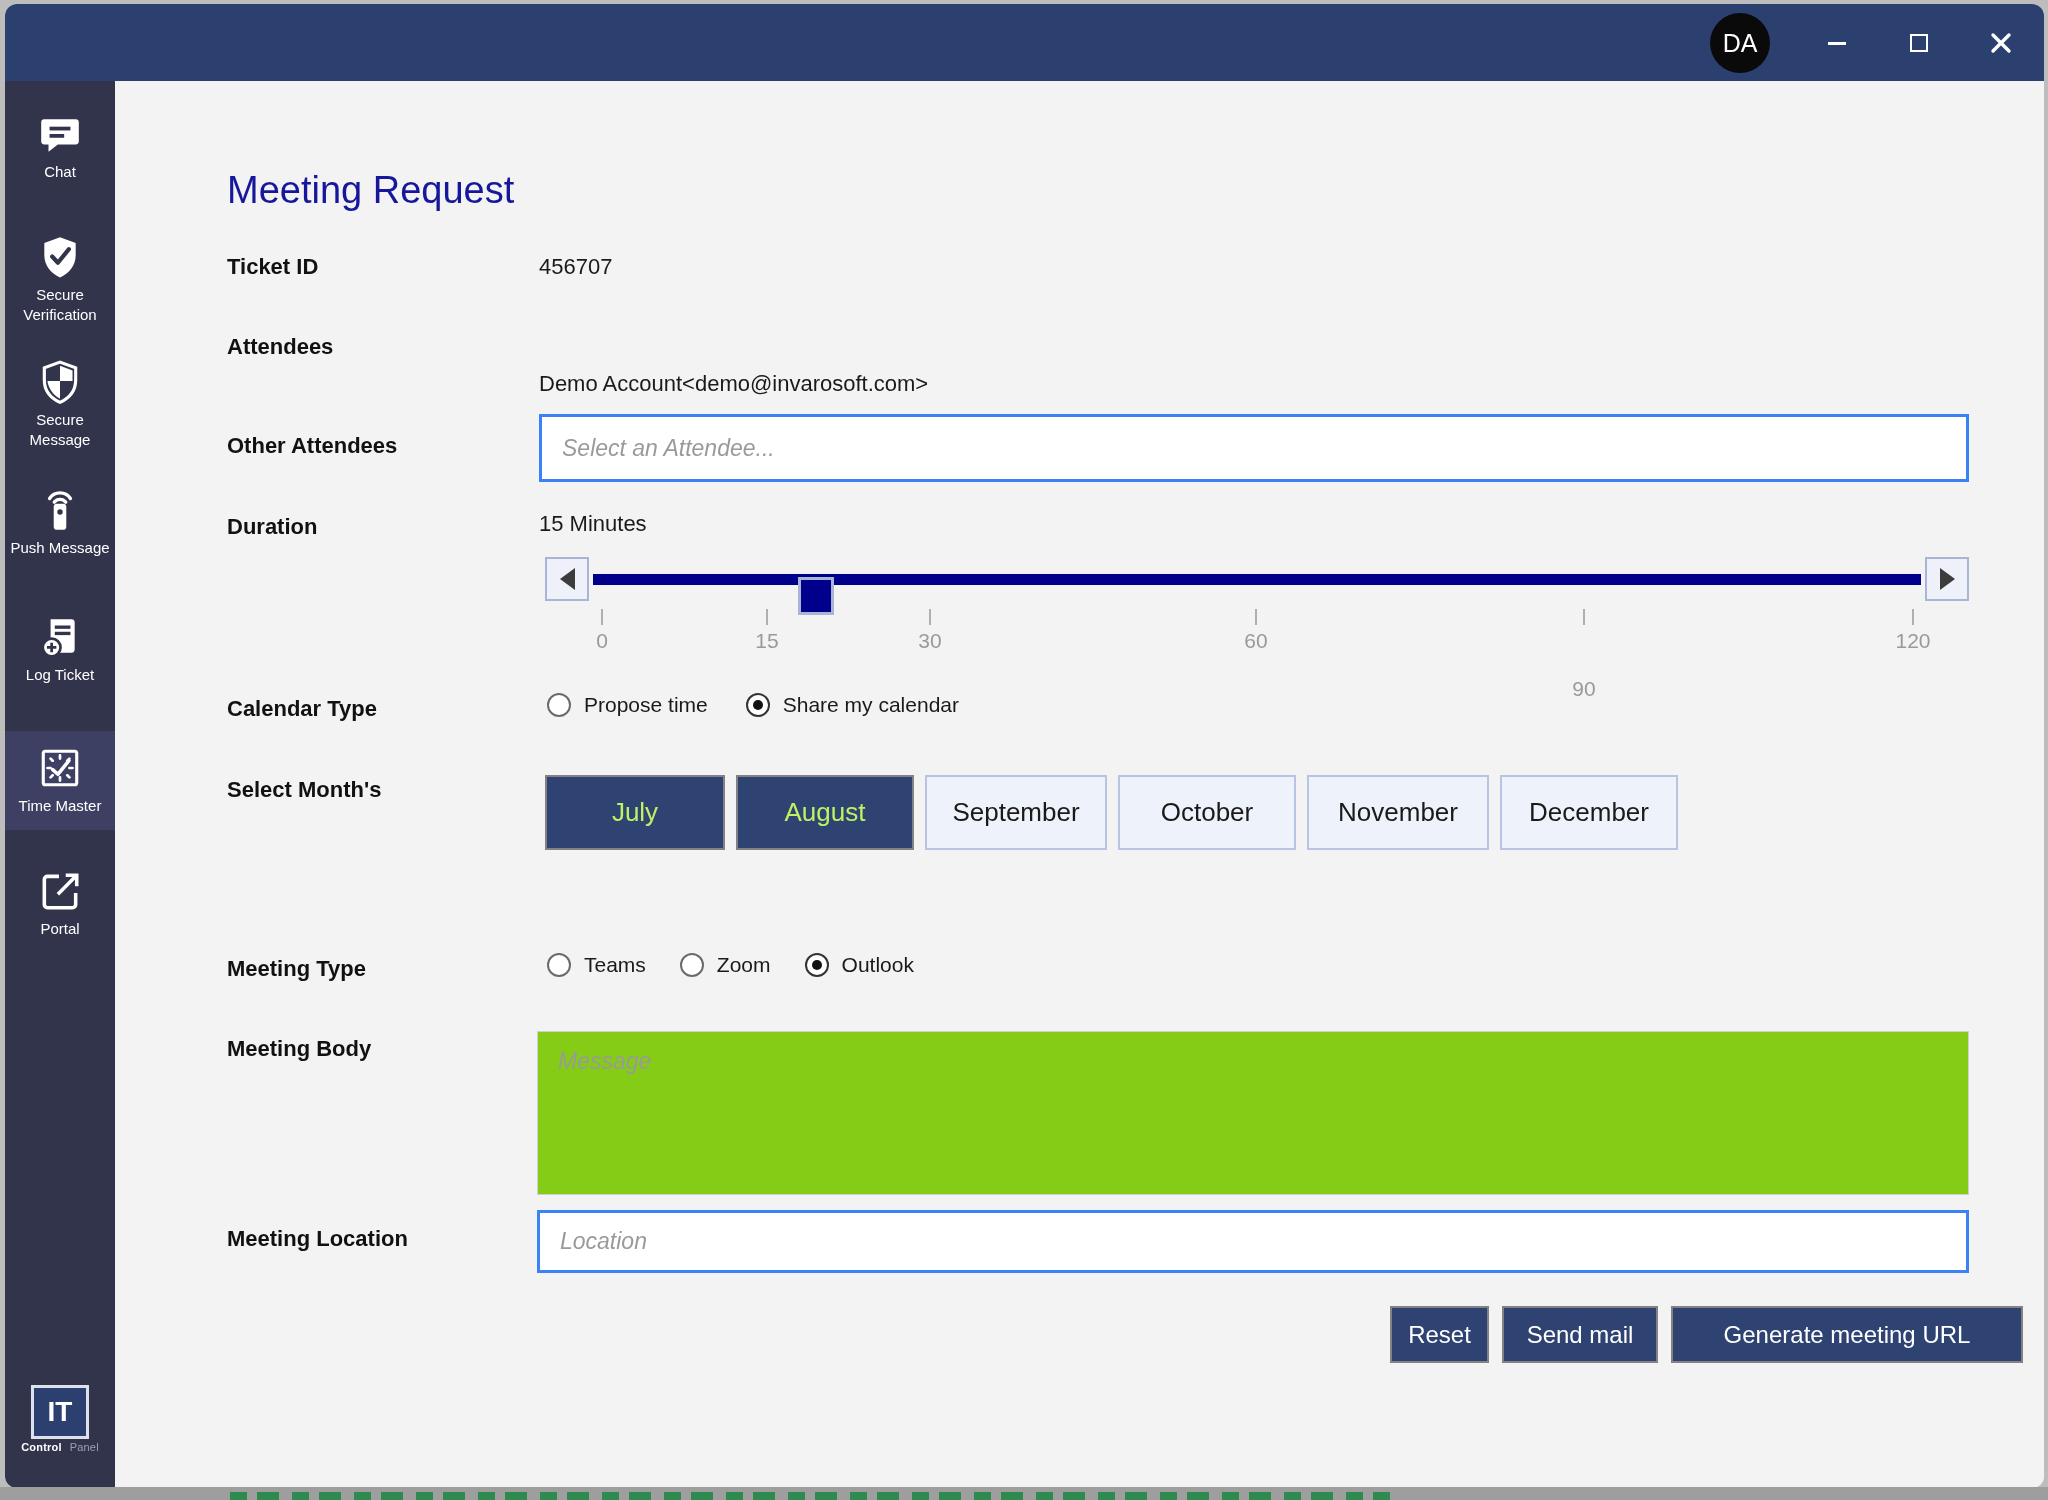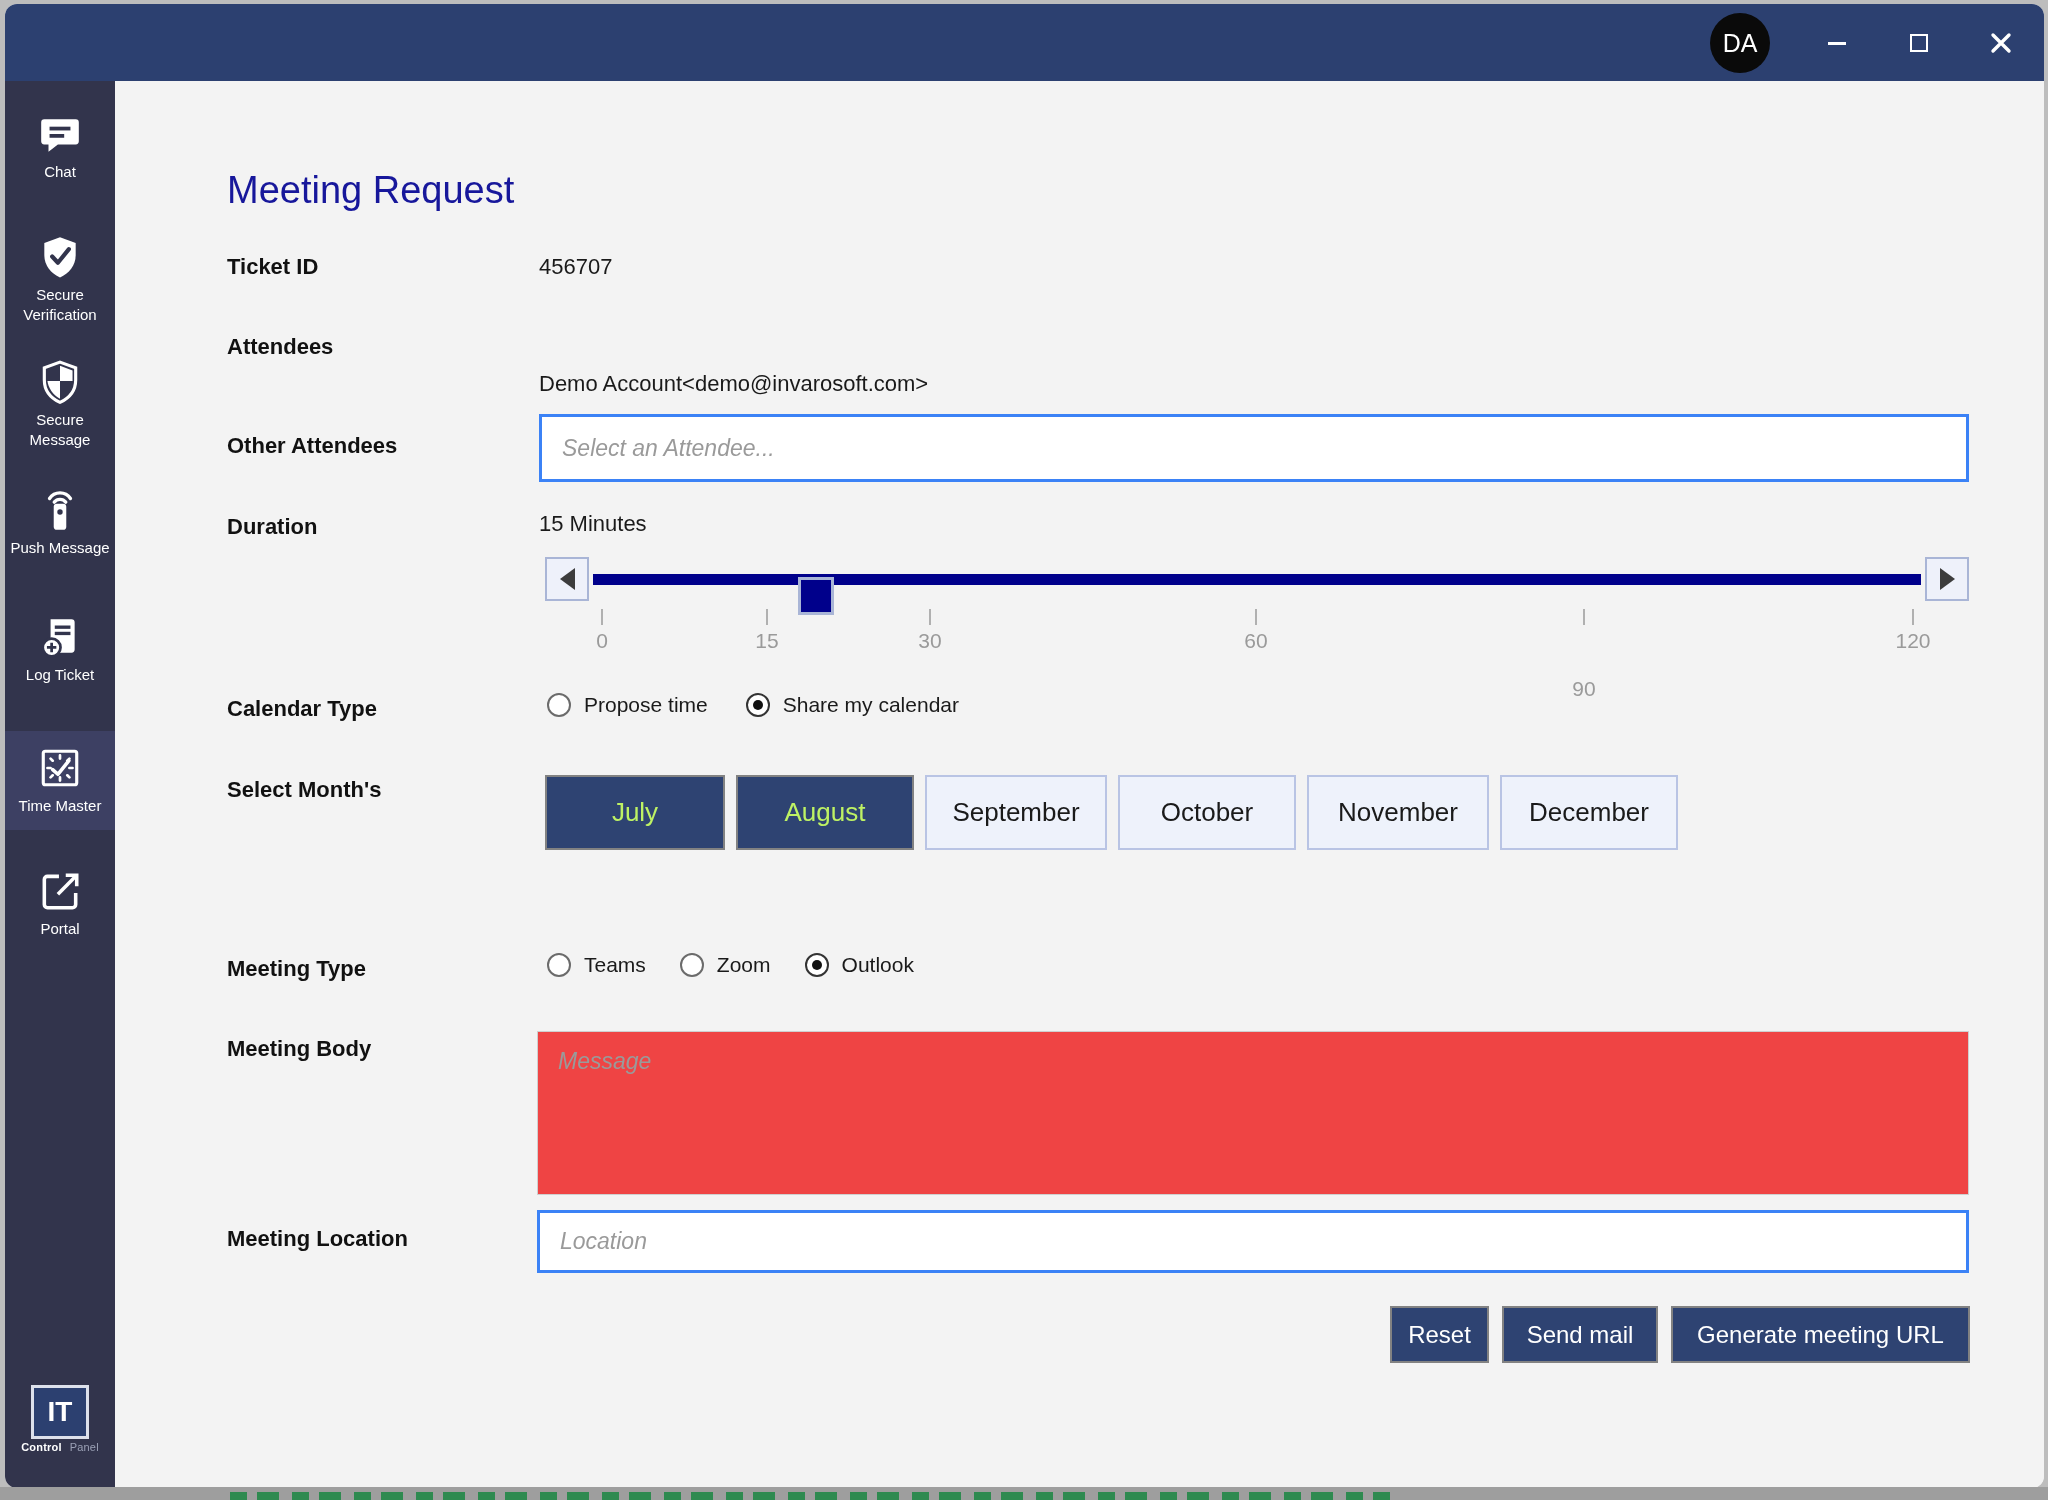--- a/index.html
+++ b/index.html
@@ -36,21 +36,21 @@
 
   
   .main { position:absolute; left:110px; top:77px; right:0; bottom:0; background:#f3f3f3; }
   .page-title { position:absolute; left:112px; top:88px; font-size:38px; color:#17179b; }
   .flabel { position:absolute; left:112px; font-size:22px; font-weight:bold; color:#111; }
   .fvalue { position:absolute; left:424px; font-size:22px; color:#1a1a1a; }
 
   .text-input { position:absolute; left:424px; width:1430px; background:#fff; border:3px solid #3b82f6;
                 font-size:23px; color:#737373; padding:0 20px; font-family:"Liberation Sans", sans-serif; }
   .text-input::placeholder, textarea::placeholder { color:#9a9a9a; font-style:italic; opacity:1; }
-  textarea.text-area { position:absolute; left:422px; width:1432px; background:#ef4444; border:1px solid #cfcfcf;
+  textarea.text-area { position:absolute; left:422px; width:1432px; background:#84cc16; border:1px solid #cfcfcf;
                 font-size:23px; color:#1a1a1a; padding:16px 20px; resize:none; font-family:"Liberation Sans", sans-serif; }
 
   
   .slider-row { position:absolute; left:430px; top:476px; width:1424px; height:46px; }
   .sld-btn { position:absolute; top:0; width:44px; height:44px; background:#eef1fa; border:2px solid #a9b5d6;
              display:flex; align-items:center; justify-content:center; cursor:pointer; }
   .sld-btn.left { left:0; } .sld-btn.right { right:0; }
   .tri { width:0; height:0; border-top:11px solid transparent; border-bottom:11px solid transparent; }
   .tri-l { border-right:15px solid #3c3c3c; } .tri-r { border-left:15px solid #3c3c3c; }
   .sld-track { position:absolute; left:48px; right:48px; top:17px; height:11px; background:#00008b; }
@@ -71,21 +71,21 @@
   .months { position:absolute; left:430px; top:694px; display:flex; gap:11px; }
   .month-btn { height:75px; display:flex; align-items:center; justify-content:center; font-size:26px; cursor:pointer;
                background:#eef2fb; border:2px solid #b9c4e4; color:#1a1a1a; }
   .month-btn.sel { background:#2e4372; border:2px solid #828282; color:#bef264; }
   .m0{width:180px;} .m1{width:178px;} .m2{width:182px;} .m3{width:178px;} .m4{width:182px;} .m5{width:178px;}
 
   
   .actions { position:absolute; left:1275px; top:1225px; display:flex; gap:13px; }
   .act-btn { height:57px; background:#2e4372; border:2px solid #828282; color:#fff; font-size:24px;
              display:flex; align-items:center; justify-content:center; cursor:pointer; font-family:"Liberation Sans", sans-serif; }
-  .a0{width:99px;} .a1{width:156px;} .a2{width:299px;}
+  .a0{width:99px;} .a1{width:156px;} .a2{width:352px;}
 
   
   .bottom-strip { position:absolute; left:0; bottom:0; width:100%; height:13px; background:#9e9e9e; }
   .green-dashes { position:absolute; left:230px; bottom:0; width:1160px; height:8px;
                   background:repeating-linear-gradient(90deg,#2e8a50 0 17px,#9e9e9e 17px 27px,#2e8a50 27px 49px,#9e9e9e 49px 62px); }
 </style>
 </head>
 <body>
 
 <div class="window">

